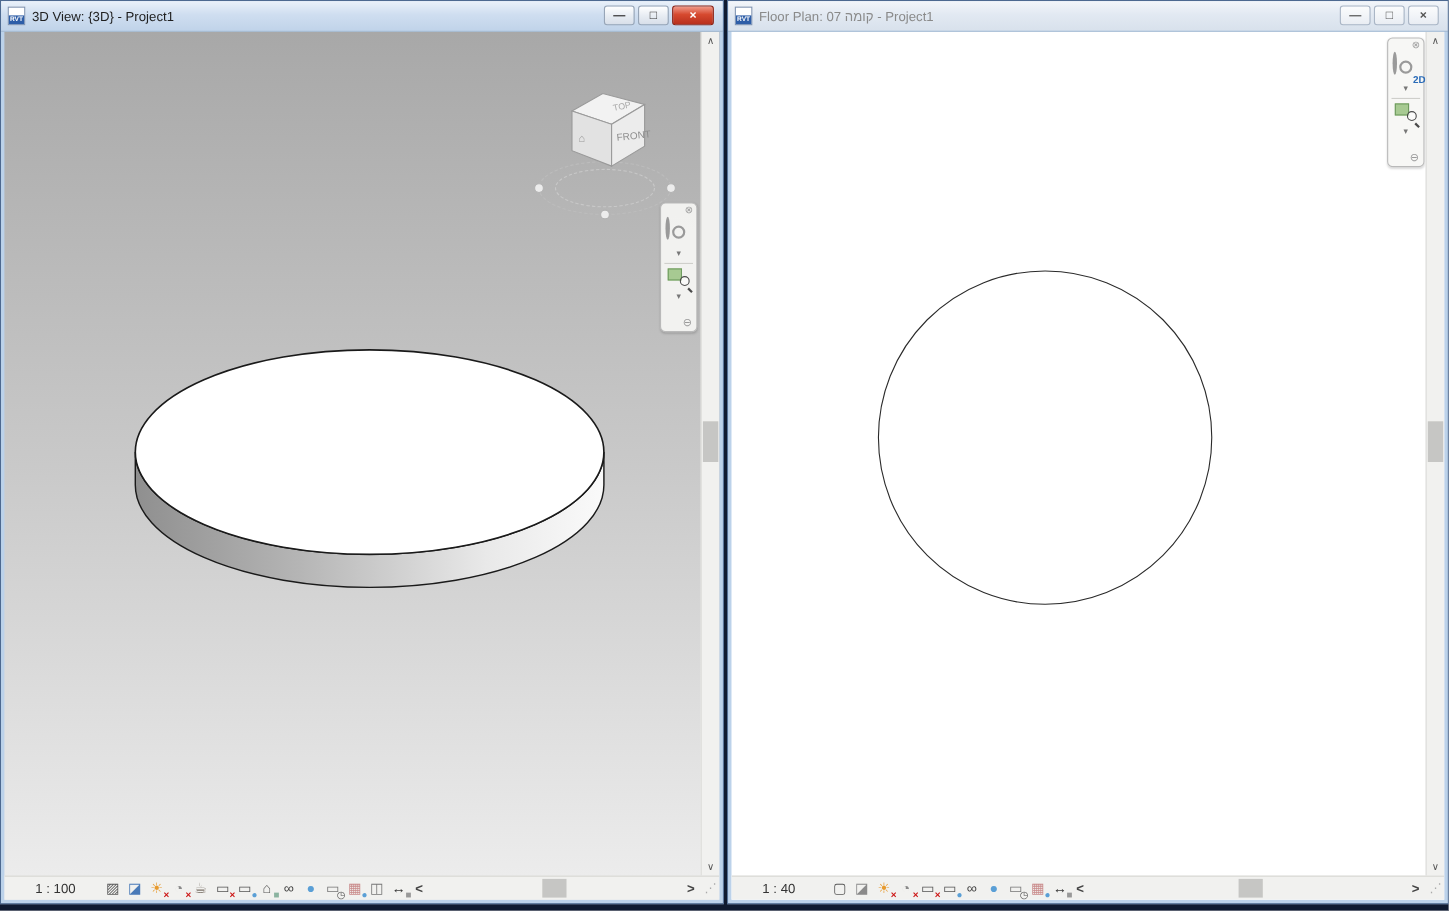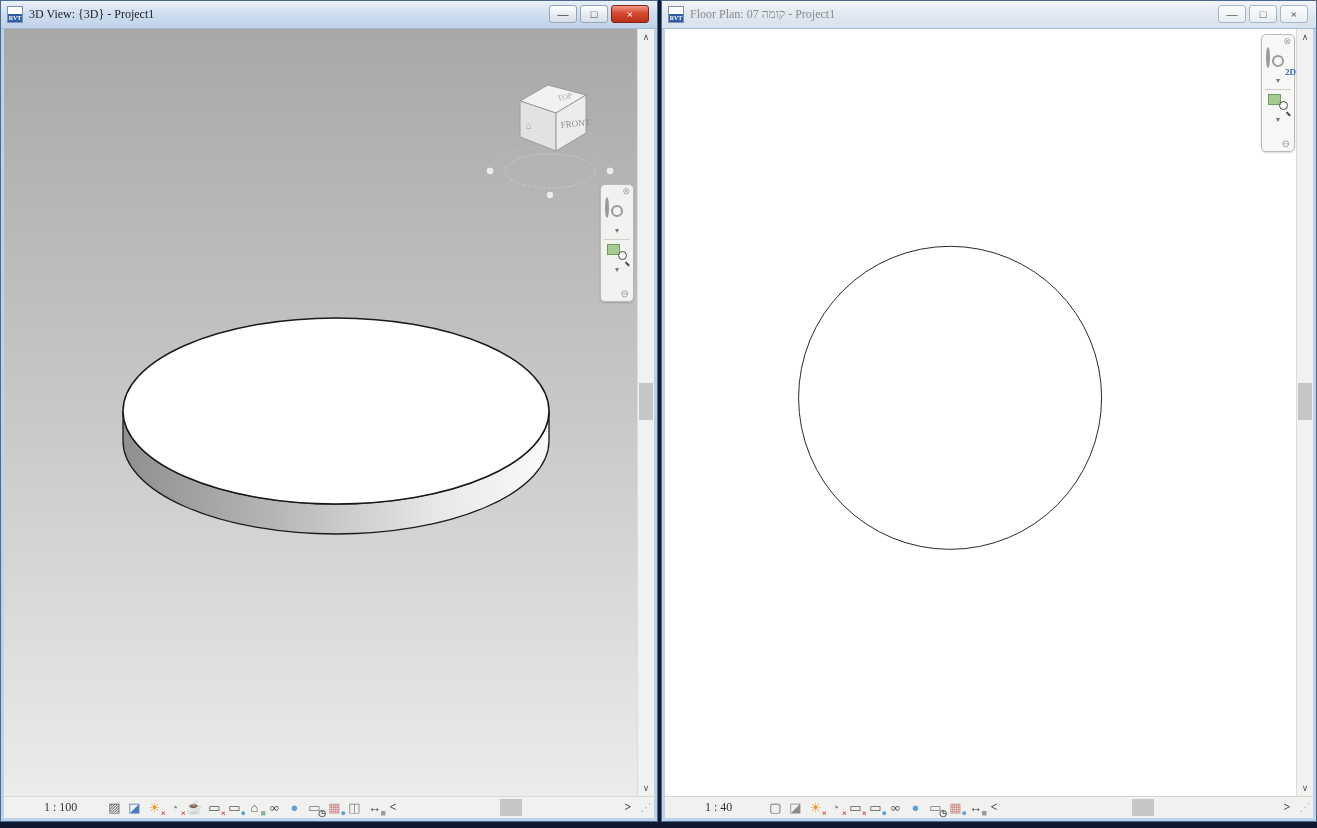--- a/index.html
+++ b/index.html
@@ -1,18 +1,18 @@
 <!DOCTYPE html>
 <html><head>
 <meta charset="utf-8">
 <style>
   * { margin:0; padding:0; box-sizing:border-box; }
   html,body { width:1317px; height:828px; overflow:hidden; }
   body { font-family:"Liberation Sans","DejaVu Sans",sans-serif; }
-  #app { position:relative; width:1317px; height:828px; background:#0f1a30;font-family:Liberation Serif, serif; }
+  #app { position:relative; width:1317px; height:828px; background:#0f1a30; }
 
   .window { position:absolute; top:0; height:822px; border:1px solid #4d6990;
             background:#bcd2ea; display:flex; flex-direction:column; }
   #win-left  { left:0;   width:658px; }
   #win-right { left:661px; width:656px; }
 
   .titlebar { height:28px; flex:0 0 28px; display:flex; align-items:center;
               padding:0 6px; position:relative;
               background:linear-gradient(#eaf1fa,#cfdef0 45%,#c0d3e9);
               border-bottom:1px solid #a7bcd4; }
@@ -69,21 +69,21 @@
              background:#f1f1ef; border-left:1px solid #dcdcda;
              display:flex; flex-direction:column; align-items:center; }
   .vs-arrow { height:16px; width:100%; font-size:9px; color:#555; text-align:center;
               line-height:16px; flex:0 0 16px; }
   .vs-track { position:relative; flex:1; width:100%; }
   .vs-thumb { position:absolute; top:46%; left:1px; right:1px; height:37px; background:#c6c6c4; }
 
   .statusbar { position:absolute; left:0; right:0; bottom:0; height:22px;
                background:#f1f1ef; border-top:1px solid #d6d6d2;
                display:flex; align-items:center; font-size:12px; color:#333; }
-  .scale-label { margin-left:40px; width:52px; flex:0 0 auto; }
+  .scale-label { margin-left:28px; width:52px; flex:0 0 auto; }
   .icon-strip { display:flex; align-items:center; gap:3px; margin-left:10px; }
   .vcb-icon { position:relative; width:17px; height:17px; display:flex;
               align-items:center; justify-content:center; }
   .vcb-icon .glyph { font-size:13px; line-height:17px; }
   .vcb-icon .badge { position:absolute; right:-3px; bottom:-2px; font-size:9px;
                      font-weight:bold; line-height:9px; }
   .hscroll { flex:1; display:flex; align-items:center; height:100%; }
   .hs-arrow { width:20px; text-align:center; font-size:12px; font-weight:bold; color:#444; flex:0 0 20px; }
   .hs-track { position:relative; flex:1; height:100%; }
   .hs-thumb { position:absolute; top:2px; bottom:2px; width:22px; background:#c6c6c4; }

